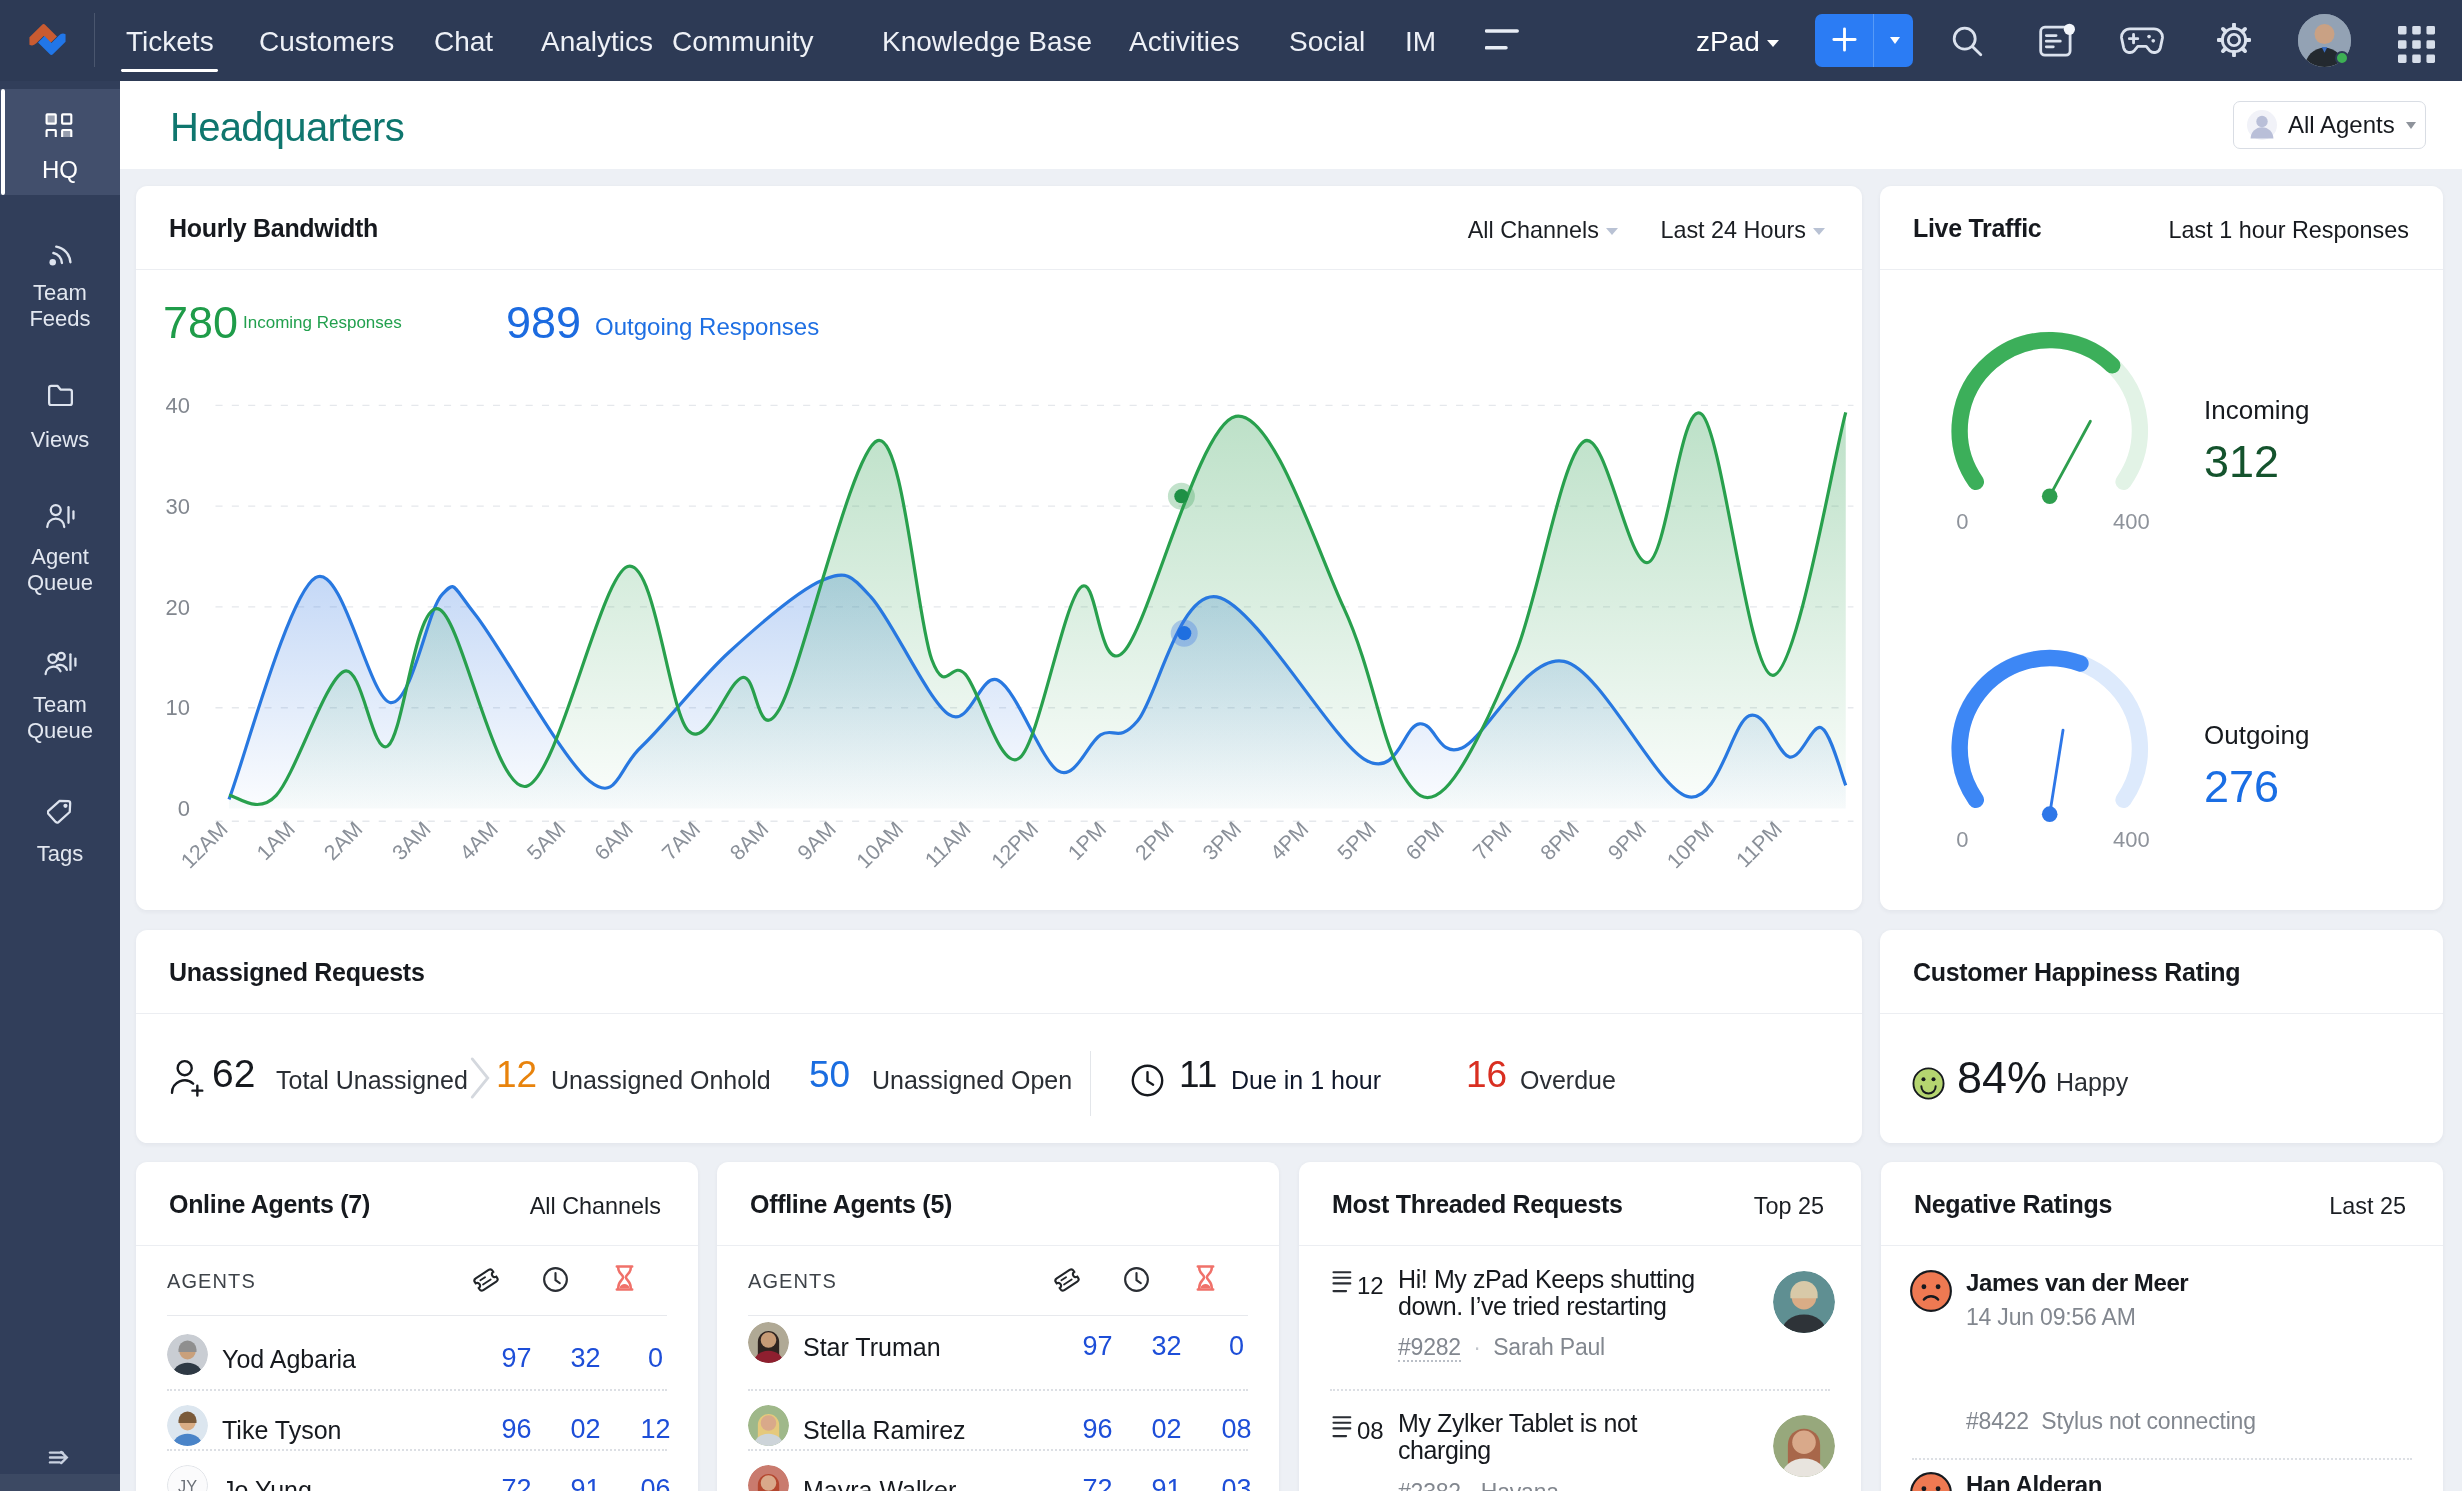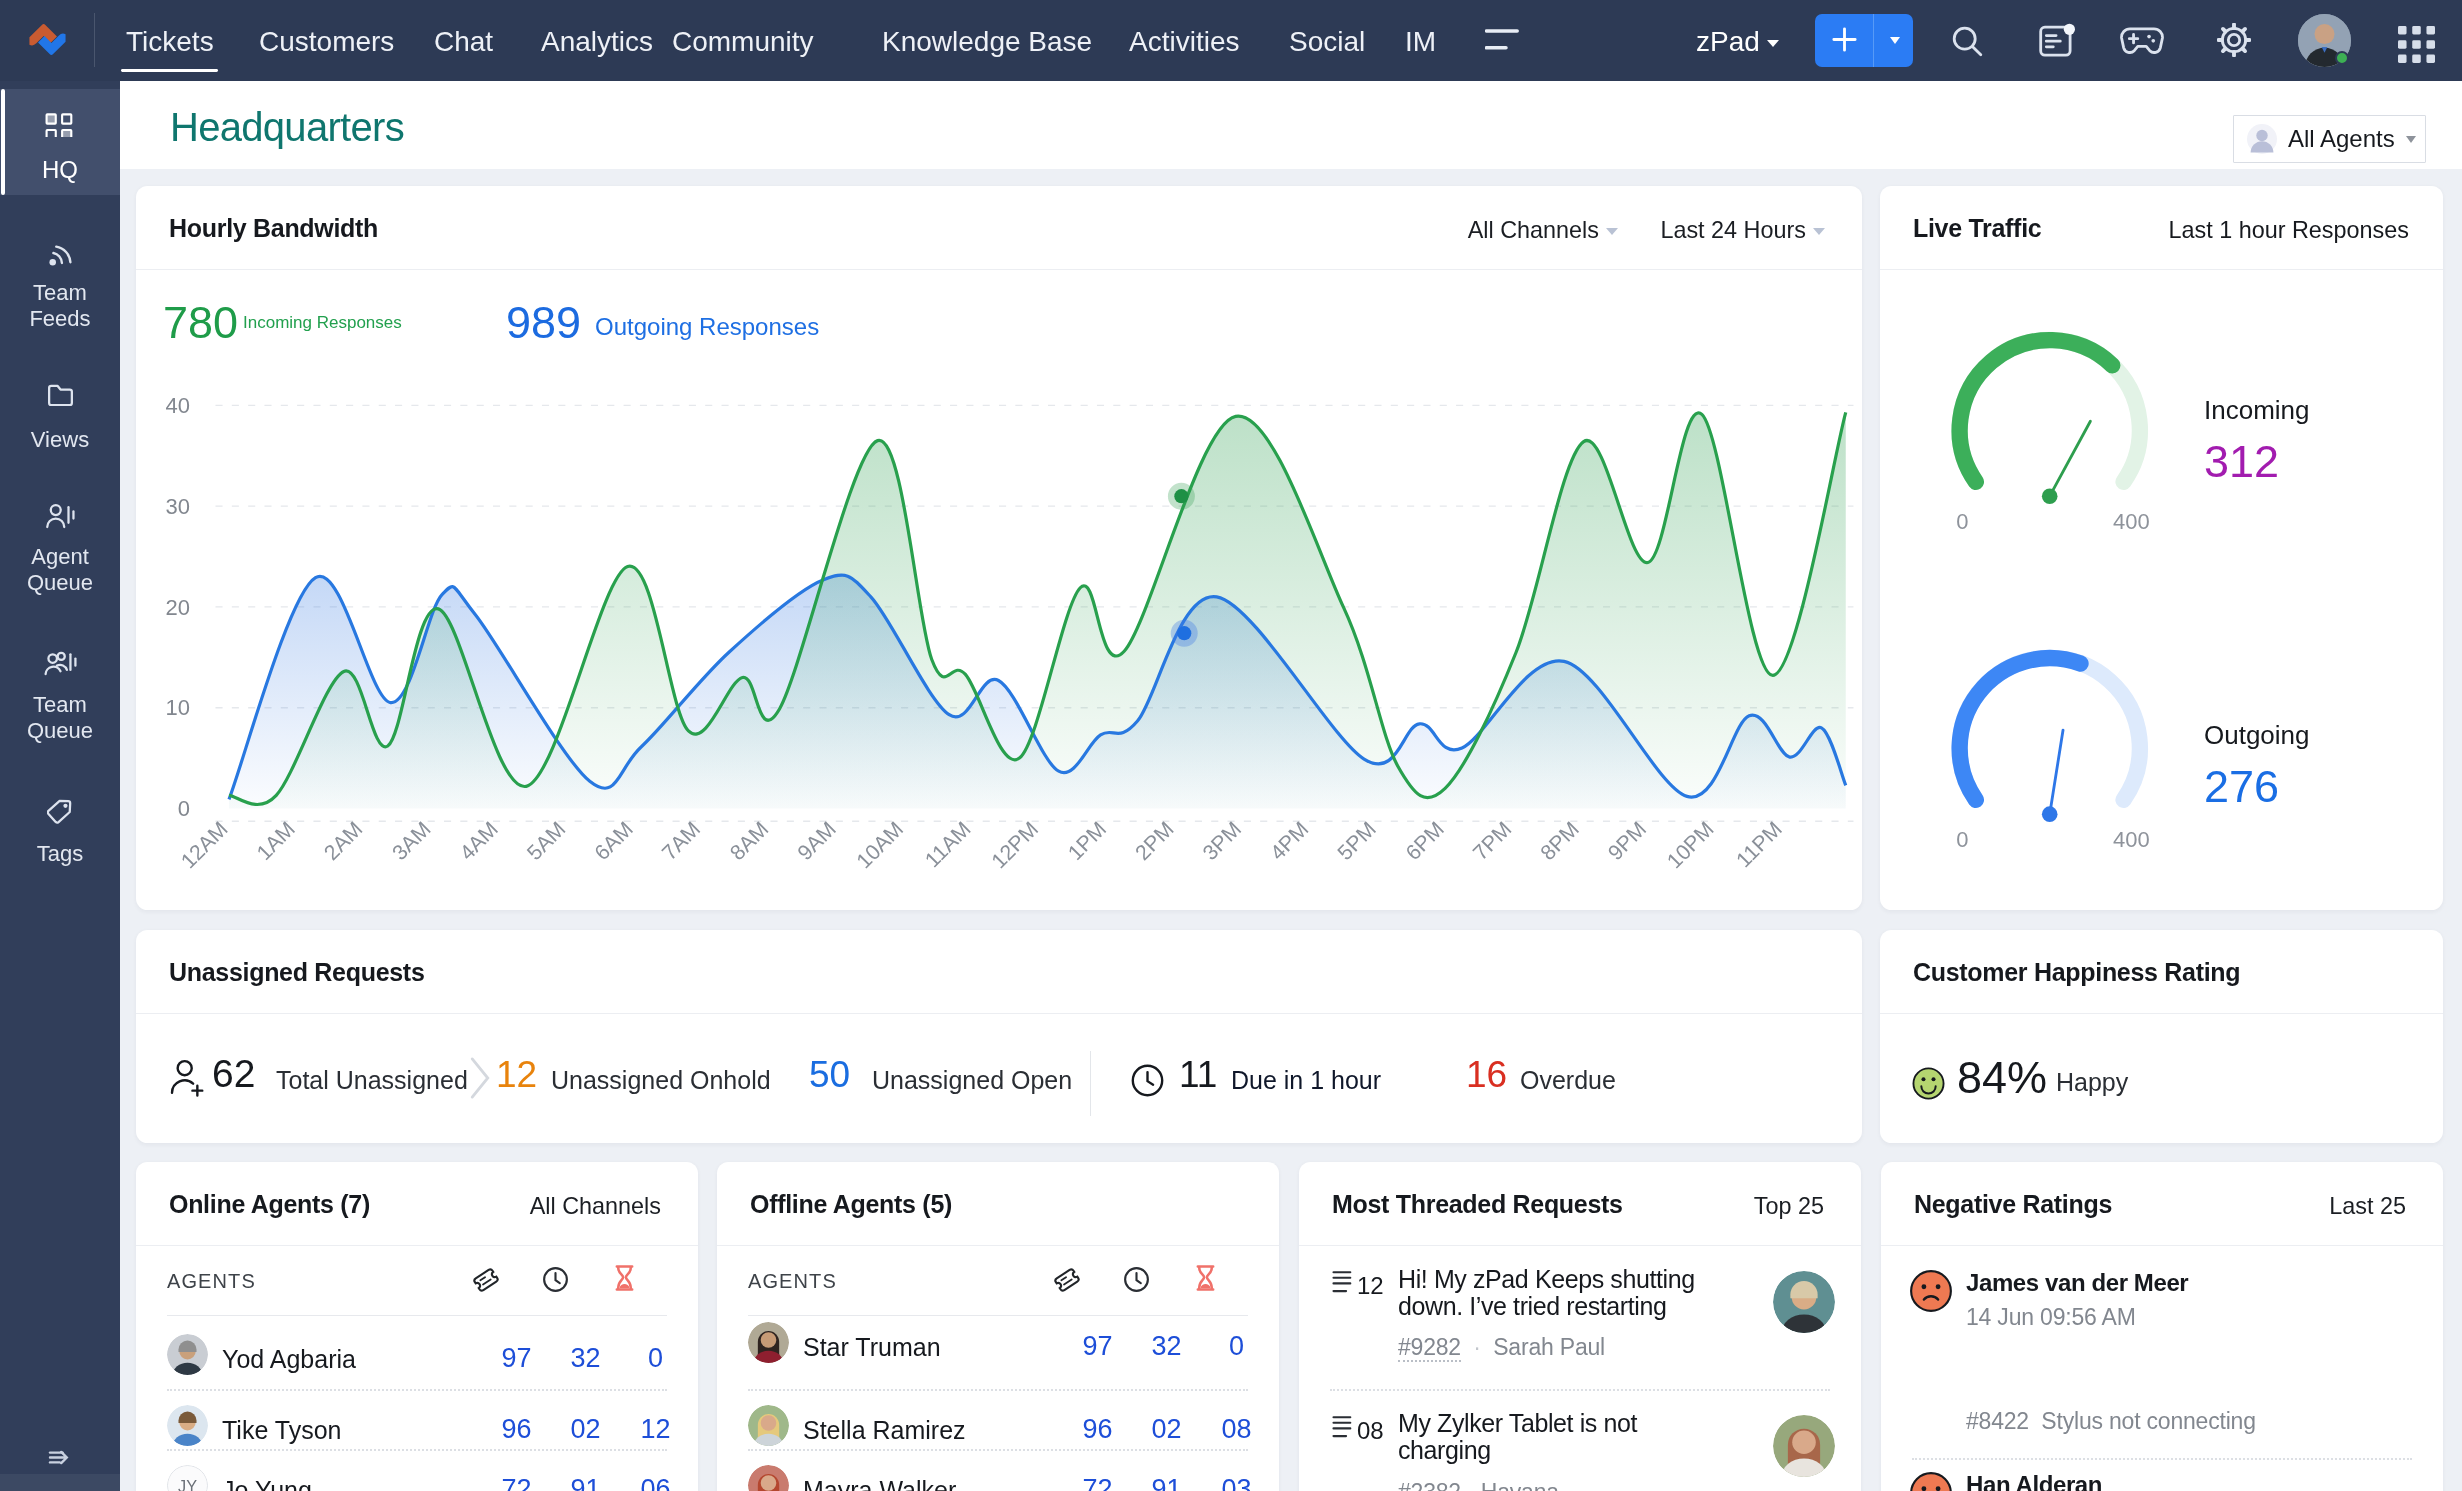--- a/index.html
+++ b/index.html
@@ -16,21 +16,21 @@
 #plus{position:absolute;left:1815px;top:13.5px;width:98px;height:53px;background:#2b7cf4;border-radius:7px;}
 #plus .pdiv{position:absolute;left:58px;top:0;width:1.4px;height:53px;background:#579af7;}
 .caret{display:inline-block;width:0;height:0;border-left:6.4px solid transparent;border-right:6.4px solid transparent;border-top:7.8px solid #b9c2d4;vertical-align:middle;margin-left:7px;}
 
 .sitem{position:absolute;left:0;width:120px;text-align:center;color:#dde3ee;}
 .slabel{font-size:22px;line-height:25.5px;color:#e2e7f0;}
 #hqblock{position:absolute;left:0;top:7.8px;width:120px;height:106px;background:#424f6c;}
 #hqbar{position:absolute;left:1.4px;top:7.8px;width:3.5px;height:106px;background:#ffffff;border-radius:2.1px;}
 
 #hqtitle{position:absolute;left:170px;top:105px;font-size:40px;font-weight:500;color:#0f766e;letter-spacing:-0.7px;}
-#allagents{position:absolute;left:2233px;top:115px;width:193px;height:48px;border:1.4px solid #d9dde4;border-radius:1px;background:#fff;}
+#allagents{position:absolute;left:2233px;top:101px;width:193px;height:48px;border:1.4px solid #d9dde4;border-radius:7px;background:#fff;}
 
 #chartCard{left:136px;top:186px;width:1726px;height:724px;}
 #liveCard{left:1880px;top:186px;width:563px;height:724px;}
 #unCard{left:136px;top:930px;width:1726px;height:213px;}
 #hapCard{left:1880px;top:930px;width:563px;height:213px;}
 #onCard{left:136px;top:1162px;width:562px;height:426px;}
 #offCard{left:717px;top:1162px;width:562px;height:426px;}
 #thrCard{left:1299px;top:1162px;width:562px;height:426px;}
 #negCard{left:1881px;top:1162px;width:562px;height:426px;}
 
@@ -269,21 +269,21 @@
 <text x="116" y="483" text-anchor="middle" font-size="31" fill="#8e939b">0</text>
 <text x="354" y="483" text-anchor="middle" font-size="31" fill="#8e939b">400</text>
 <path d="M135.0,864.8A127,127 0 1 1 343.0,864.8" fill="none" stroke="#ddeafc" stroke-width="23" stroke-linecap="round"></path>
 <path d="M135.0,864.8A127,127 0 0 1 282.4,672.7" fill="none" stroke="#3d87f5" stroke-width="23" stroke-linecap="round"></path>
 <path d="M239,885L257.8,766.5" stroke="#2e77e8" stroke-width="4" stroke-linecap="round"></path>
 <circle cx="239" cy="885" r="11" fill="#2e77e8"></circle>
 <text x="116" y="931" text-anchor="middle" font-size="31" fill="#8e939b">0</text>
 <text x="354" y="931" text-anchor="middle" font-size="31" fill="#8e939b">400</text>
 </svg>
 <div style="position:absolute;left:324px;top:209px;font-size:26px;color:#16191e">Incoming</div>
-<div style="position:absolute;left:324px;top:250px;font-size:45px;color:#a21caf">312</div>
+<div style="position:absolute;left:324px;top:250px;font-size:45px;color:#14532d">312</div>
 <div style="position:absolute;left:324px;top:534px;font-size:26px;color:#16191e">Outgoing</div>
 <div style="position:absolute;left:324px;top:575px;font-size:45px;color:#1a6ee4">276</div>
 </div>
 <div class="card" id="unCard">
 <div class="chead"></div>
 <div class="ctitle">Unassigned Requests</div>
 <svg style="position:absolute;left:33px;top:129px" width="37" height="38" viewBox="0 0 52 54">
       <g fill="none" stroke="#16191e" stroke-width="3.4" stroke-linecap="round">
         <circle cx="22" cy="13" r="10"></circle>
         <path d="M4,48 a18,18 0 0 1 30,-13"></path>

